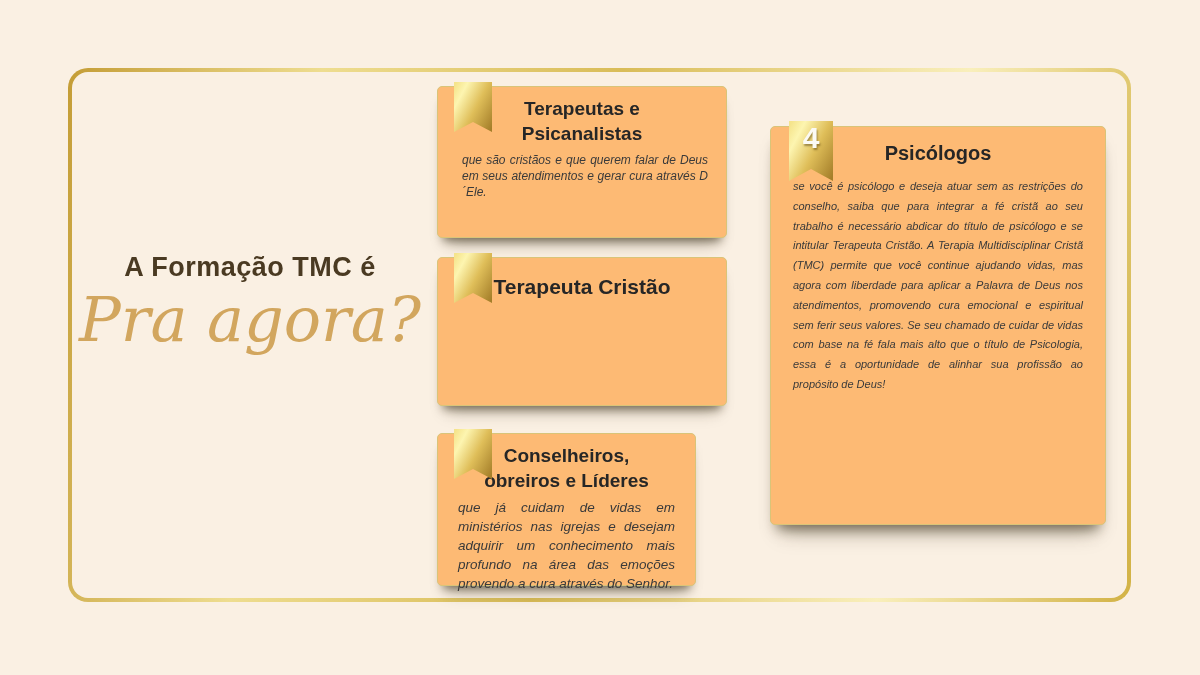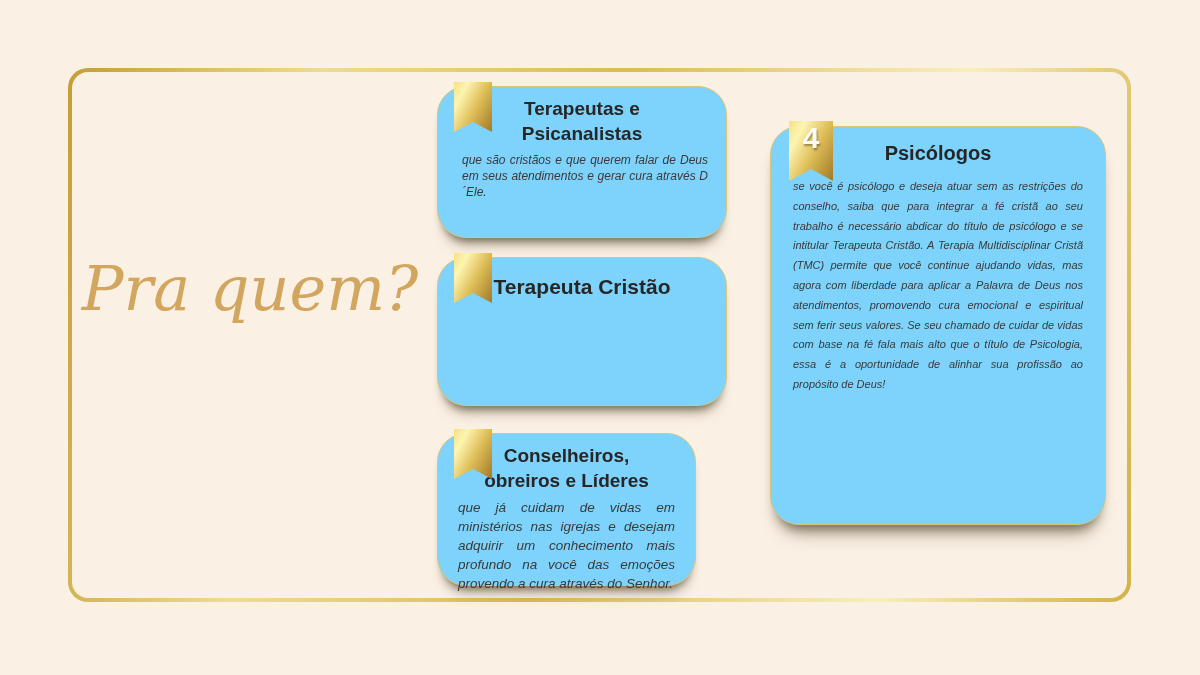--- a/index.html
+++ b/index.html
@@ -23,22 +23,22 @@
   }
   .heading-small{
     font-size:27px;font-weight:bold;color:#4a3a22;letter-spacing:.5px;
   }
   .heading-script{
     font-family:"DejaVu Serif","Liberation Serif",serif;
     font-style:italic;font-size:62px;color:#d2a65e;line-height:1.05;margin-top:4px;
   }
   
   .card{
-    position:absolute;background:#7dd3fc;
-    border:1.5px solid #d9c478;border-radius:29px;
+    position:absolute;background:#fdba74;
+    border:1.5px solid #d9c478;border-radius:5px;
     box-shadow:0 9px 9px -6px rgba(50,38,15,.55),0 15px 16px -11px rgba(50,38,15,.35);
     box-sizing:border-box;
   }
   .ribbon{
     position:absolute;left:16px;top:-5px;width:38px;height:50px;
     background:linear-gradient(118deg,#f5e48c 4%,#fdf5b0 22%,#dfbe59 55%,#a57f2a 96%);
     clip-path:polygon(0 0,100% 0,100% 100%,50% 80%,0 100%);
     display:flex;justify-content:center;
   }
   .ribbon-number{
@@ -71,40 +71,41 @@
   .card4 .card-body{font-size:11px;line-height:19.8px;padding:12px 22px 0 22px;}
 </style>
 </head>
 <body>
 
 <div class="frame">
   <div class="frame-inner"></div>
 </div>
 
 <div class="heading">
-  <div class="heading-script">Pra quem?</div>
+  <div class="heading-small">A Formação TMC é</div>
+  <div class="heading-script">Pra agora?</div>
 </div>
 
 <div class="card card1">
   <div class="ribbon"></div>
   <div class="card-title">Terapeutas e
 Psicanalistas</div>
   <div class="card-body">que são cristãos e que querem falar de Deus em seus atendimentos e gerar cura através D´Ele.</div>
 </div>
 
 <div class="card card2">
   <div class="ribbon"></div>
   <div class="card-title">Terapeuta Cristão</div>
 </div>
 
 <div class="card card3">
   <div class="ribbon"></div>
   <div class="card-title">Conselheiros,
 obreiros e Líderes</div>
-  <div class="card-body">que já cuidam de vidas em ministérios nas igrejas e desejam adquirir um conhecimento mais profundo na você das emoções provendo a cura através do Senhor.</div>
+  <div class="card-body">que já cuidam de vidas em ministérios nas igrejas e desejam adquirir um conhecimento mais profundo na área das emoções provendo a cura através do Senhor.</div>
 </div>
 
 <div class="card card4">
   <div class="ribbon">
     <span class="ribbon-number">4</span>
   </div>
   <div class="card-title">Psicólogos</div>
   <div class="card-body">se você é psicólogo e deseja atuar sem as restrições do conselho, saiba que para integrar a fé cristã ao seu trabalho é necessário abdicar do título de psicólogo e se intitular Terapeuta Cristão. A Terapia Multidisciplinar Cristã (TMC) permite que você continue ajudando vidas, mas agora com liberdade para aplicar a Palavra de Deus nos atendimentos, promovendo cura emocional e espiritual sem ferir seus valores. Se seu chamado de cuidar de vidas com base na fé fala mais alto que o título de Psicologia, essa é a oportunidade de alinhar sua profissão ao propósito de Deus!</div>
 </div>
 

